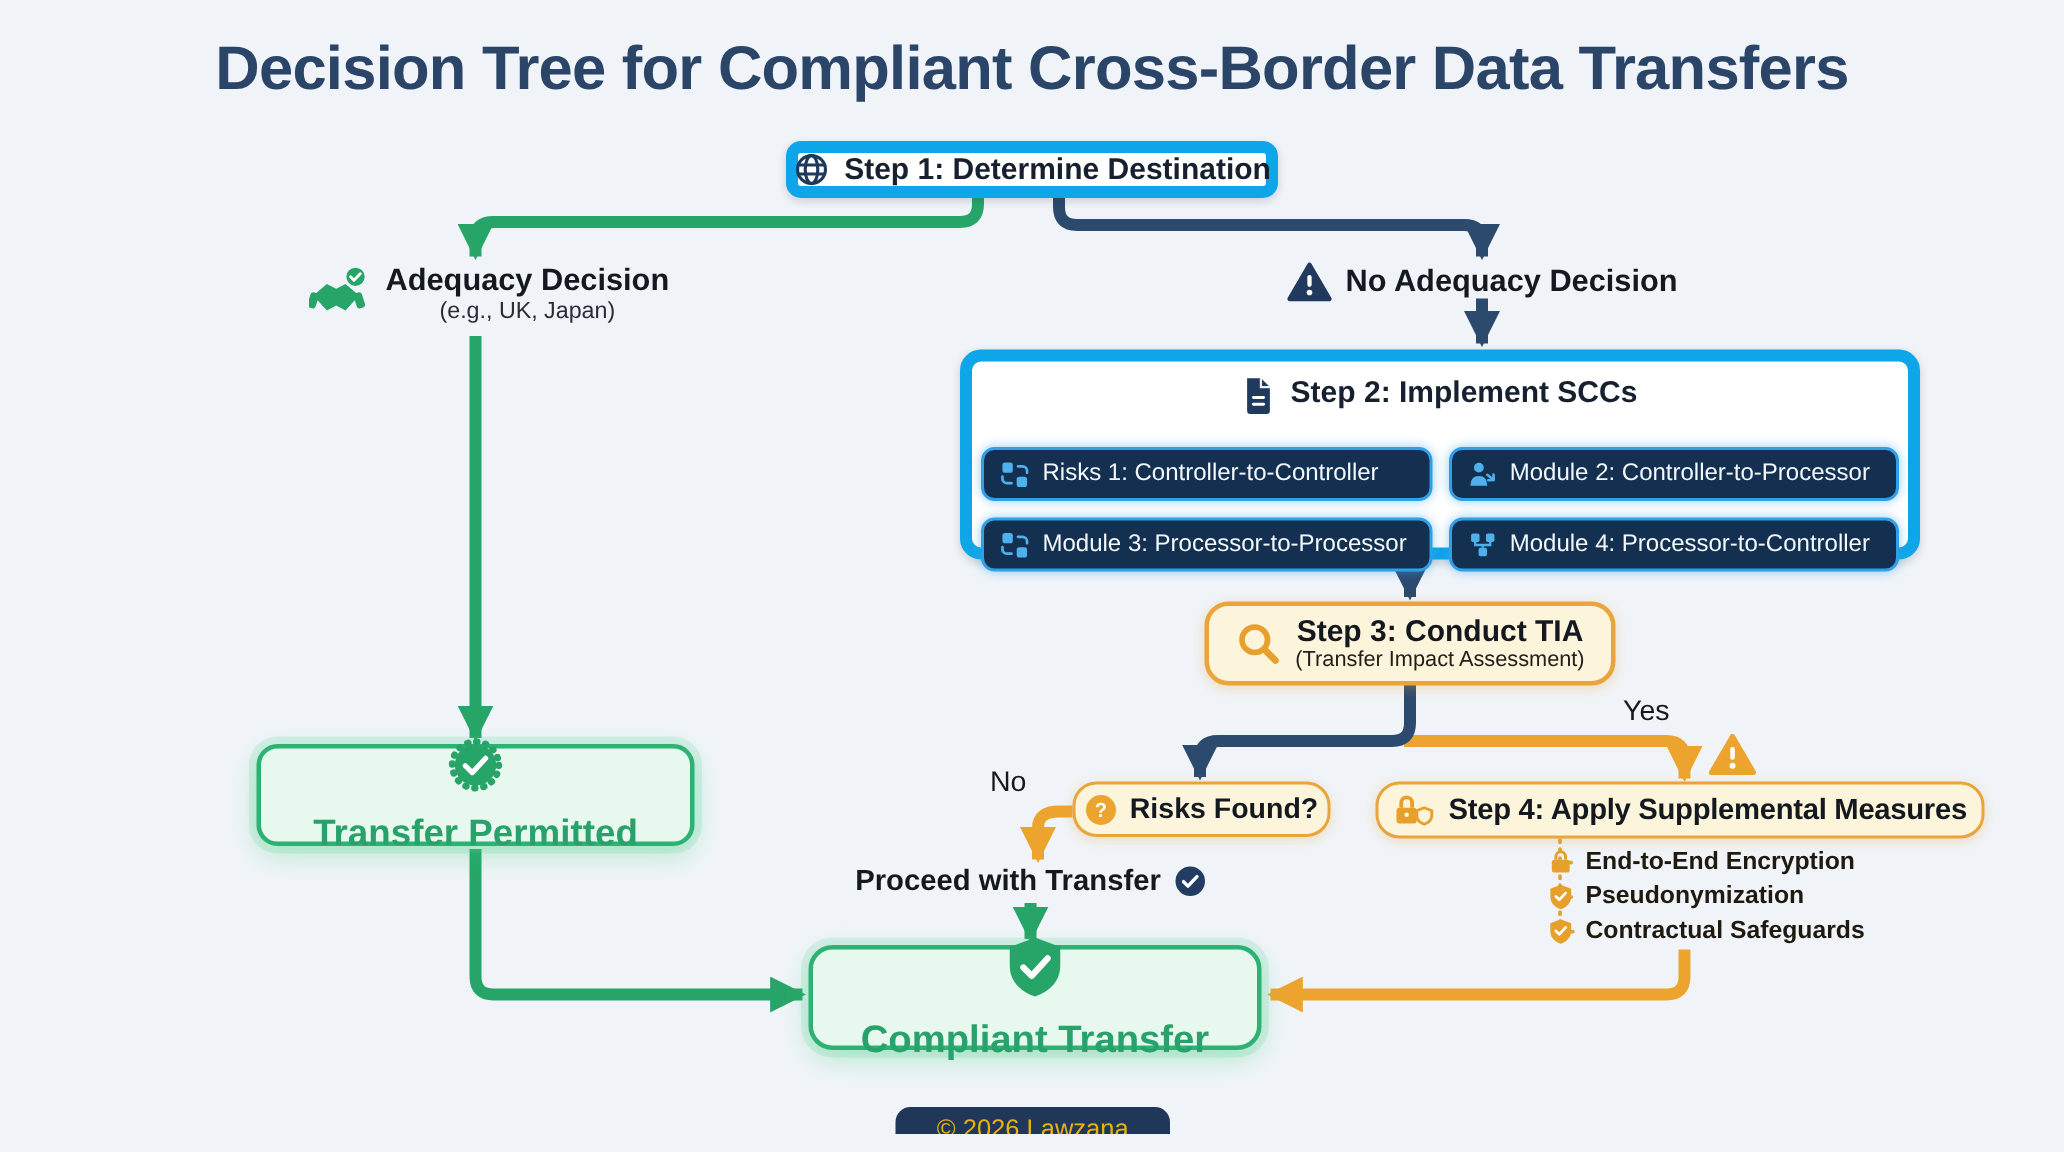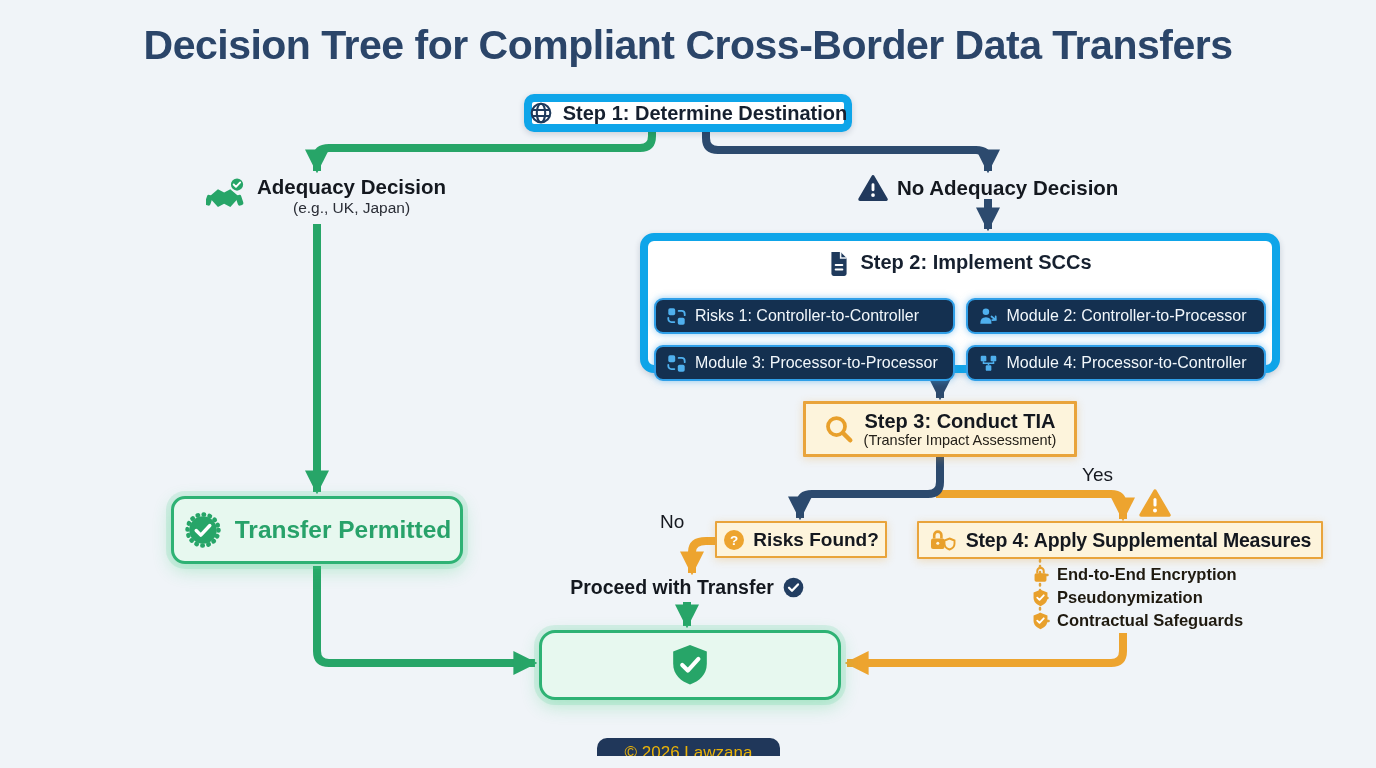--- a/index.html
+++ b/index.html
@@ -7,24 +7,24 @@
   body { font-family:"Liberation Sans","DejaVu Sans",sans-serif; background:#f0f4f8; }
   .canvas { position:relative; width:1376px; height:756px; background:#f0f4f8; overflow:hidden; }
   svg.wires { position:absolute; left:0; top:0; width:1376px; height:768px; z-index:1; }
   .node { position:absolute; z-index:2; display:flex; align-items:center; justify-content:center; }
 
   .page-title { position:absolute; left:0; right:0; top:22px; text-align:center;
     font-size:41px; font-weight:700; color:#2b4569; letter-spacing:-0.5px; z-index:2; }
 
   .navy-box { background:#ffffff; border:8px solid #0ea5e9; border-radius:10px;
     box-shadow:0 2px 6px rgba(20,40,70,.18); gap:10px; }
-  .amber-box { background:#fdf4dc; border:3px solid #e9a43b; border-radius:1px;
+  .amber-box { background:#fdf4dc; border:3px solid #e9a43b; border-radius:16px;
     box-shadow:0 2px 8px rgba(233,164,59,.30); gap:10px; }
   .green-box { background:#e7f8ef; border:3px solid #2eb274; border-radius:14px;
-    box-shadow:0 0 0 5px rgba(72,207,144,.16), 0 6px 18px rgba(46,204,113,.30); gap:12px; }
+    box-shadow:0 0 0 5px rgba(72,207,144,.16), 0 6px 18px rgba(46,204,113,.30); gap:12px;flex-direction:column; }
 
   .step-title { font-size:20px; font-weight:700; color:#16202f; white-space:nowrap; }
   .dark-title { font-size:20px; font-weight:700; color:#14181f; white-space:nowrap; }
   .sub-note  { font-size:14.5px; font-weight:400; color:#2a2d36; }
 
   .step2-box { flex-direction:column; justify-content:flex-start; padding-top:10px; border-radius:14px; }
   .step2-head { display:flex; align-items:flex-start; gap:10px; }
   .module-grid { display:grid; grid-template-columns:1fr 1fr; column-gap:11px; row-gap:11px;
     width:612px; margin-top:11px; }
   .pill { height:36px; display:flex; align-items:center; gap:9px; padding:0 11px;
@@ -285,20 +285,21 @@
     </span>
   </div>
 
   <div class="node green-box" style="left:539px; top:630px; width:302px; height:70px; border-radius:16px;">
     <span class="icon">
       <svg width="40" height="44" viewBox="0 0 30 34">
         <path d="M15 1.5 L28 6.5 V16 c0 8.5 -6 13.5 -13 16 C8 29.5 2 24.5 2 16 V6.5 Z" fill="#27a568"></path>
         <path d="M9 17 l4.3 4.3 8.2 -9" fill="none" stroke="#fff" stroke-width="3.2" stroke-linecap="round" stroke-linejoin="round"></path>
         </svg>
     </span>
+    <span class="green-text" style="font-size:25.5px;">Compliant Transfer</span>
   </div>
 
   <div class="bottom-line"></div>
   <div class="footer-tab">
     <span class="footer-label">© 2026 Lawzana</span>
   </div>
 
 </div>
 
 </body></html>

